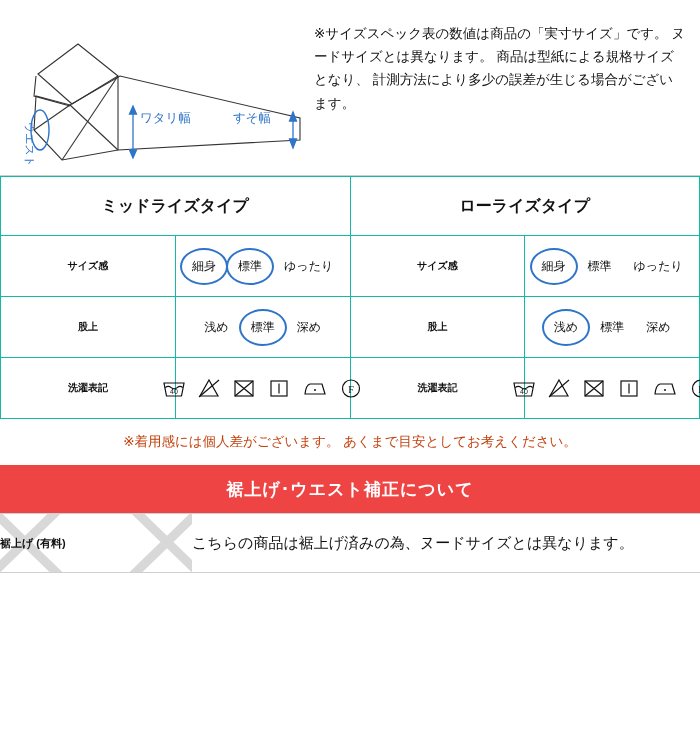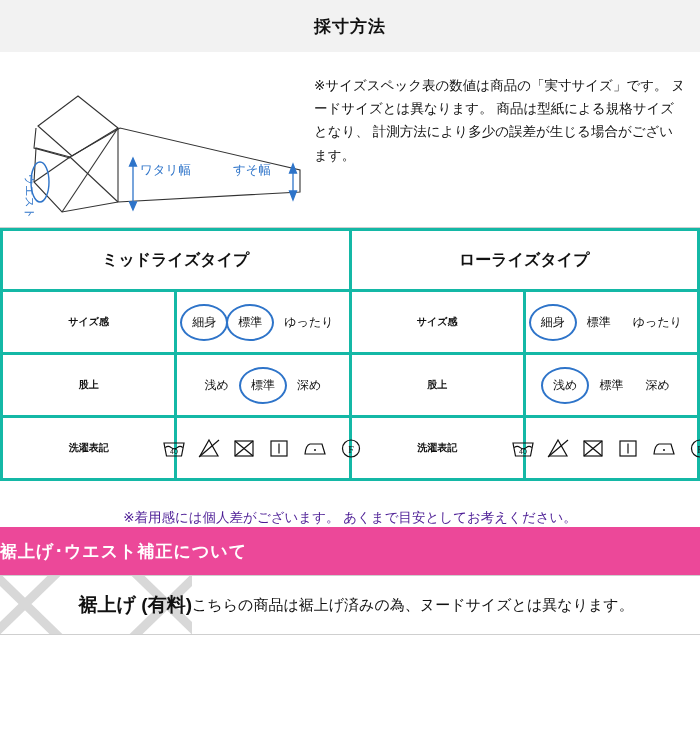--- a/index.html
+++ b/index.html
@@ -44,21 +44,21 @@
   }
   .note p{margin:0;}
 
   
   table.spec{
     border-collapse:collapse;
     width:700px;
     table-layout:fixed;
   }
   table.spec td,table.spec th{
-    border:3px solid #14b8a6;
+    border:1px solid #14b8a6;
     padding:0;
     vertical-align:middle;
   }
   .col-head{
     height:58px;
     text-align:center;
     font-size:16px;font-weight:bold;
     background:#ffffff;
   }
   .rowlabel{
@@ -89,69 +89,66 @@
   .wash-cell{height:60px;}
   .wash{
     display:flex;align-items:center;justify-content:center;
     gap:9px;height:60px;
   }
   .wash svg{display:block;}
 
   
   .footnote{
     height:46px;
-    display:flex;align-items:flex-end;justify-content:center;
+    display:flex;align-items:center;justify-content:center;
     font-size:13.5px;
-    color:#4c1d95;
+    color:#c2410c;
   }
 
   
   .hdr-dark{
     height:48px;
-    background:#ec4899;
+    background:#ef4444;
     color:#ffffff;
-    display:flex;align-items:center;
+    display:flex;align-items:center;justify-content:center;
     font-size:17px;font-weight:bold;letter-spacing:1px;
   }
 
   
   table.alter{
     border-collapse:collapse;width:700px;table-layout:fixed;
   }
   table.alter td{
     border:1px solid #cfcfcf;
     border-left:none;border-right:none;
     padding:0;height:58px;
     vertical-align:middle;
   }
   .alter-label{
     width:192px;
-    text-align:right;
-    font-size:19px;font-weight:bold;
+    text-align:left;
+    font-size:11px;font-weight:bold;
     position:relative;
     overflow:hidden;
   }
   .alter-label .txt{position:relative;z-index:2;}
   .alter-label .hatch{
     position:absolute;inset:0;z-index:1;
     opacity:1;
   }
   .alter-val{
     padding-left:14px;
     font-size:15px;
   }
 </style>
 </head>
 <body>
 
 <div class="page">
 
-  <div class="hdr-light">
-    <span>採寸方法</span>
-  </div>
 
   <div class="diagram-wrap">
 
     <div class="diagram">
       <svg width="310" height="176" viewBox="0 0 310 176" xmlns="http://www.w3.org/2000/svg">
         <g fill="none" stroke="#333" stroke-width="1.1">
 
           <path d="M38 74 L78 44 L118 76 L72 104 Z"></path>
           <path d="M36 76 L34 96 L70 106"></path>
 

